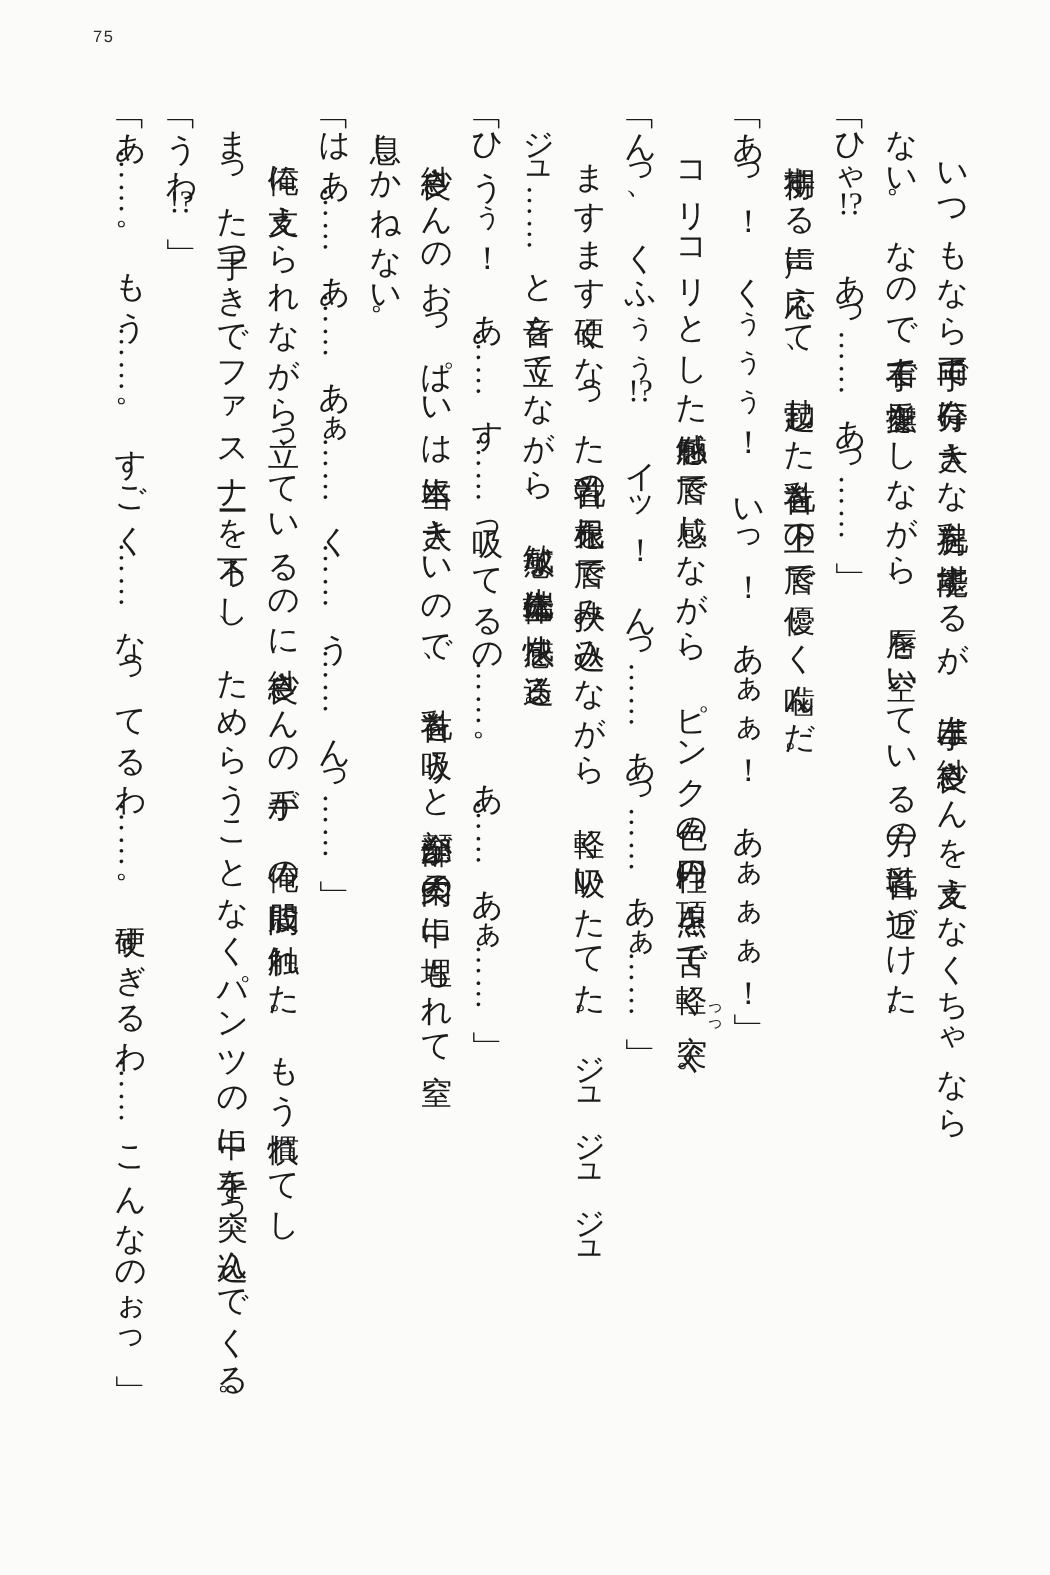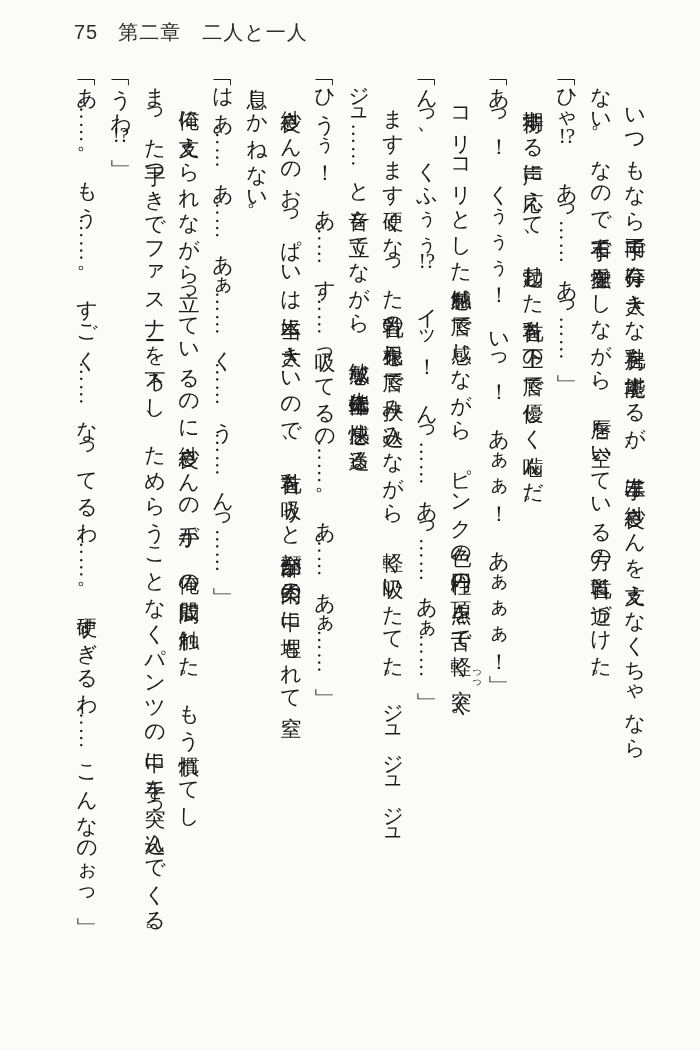--- a/index.html
+++ b/index.html
@@ -9,26 +9,26 @@
     font-family: "Liberation Serif", "DejaVu Serif", serif;
   }
   .page {
     position: relative;
     width: 700px; height: 1050px;
     background: #fbfbf9;
     overflow: hidden;
   }
   .page-header {
     position: absolute;
-    top: 19px; left: 74px;
+    top: 19px; left: 62px;
     display: flex;
     align-items: baseline;
     gap: 20px;
     font-family: "Liberation Sans", "DejaVu Sans", sans-serif;
-    font-size: 20px;
+    font-size: 11px;
     color: #2d2d2d;
     letter-spacing: 1px;
     white-space: pre;
   }
   .text-block {
     position: absolute;
     top: 72px;
     right: 48px;
     height: 942px;
     writing-mode: vertical-rl;
@@ -56,21 +56,20 @@
     color: #1c1c1c;
   }
 </style>
 </head>
 <body>
 
 <div class="page">
 
   <div class="page-header">
     <span>75</span>
-    <span>第二章　二人と一人</span>
   </div>
 
   <div class="text-block" id="text-block">
       <p class="line indent">いつもなら両手で存分に大きな乳房を堪能するが、左手は紗良さんを支えなくちゃなら</p>
       <p class="line">ない。なので右手で愛撫をしながら、唇を空いている方の乳首に近づけた。</p>
       <p class="line">「ひゃ<span class="tcy">!?</span>　あっ……あっ……」</p>
       <p class="line indent">期待する声に応えて、勃起した乳首を上下の唇で優しく噛んだ。</p>
       <p class="line">「あっ！　くぅぅぅ！　いっ！　あぁぁ！　あぁぁぁ！」</p>
       <p class="line indent">コリコリとした感触を唇で感じながら、ピンク色の円柱の頂点を舌で軽く<ruby>突<rt>つつ</rt></ruby>く。</p>
       <p class="line">「んっ、くふぅぅ<span class="tcy">!?</span>　イッ！　んっ……あっ……あぁ……」</p>

